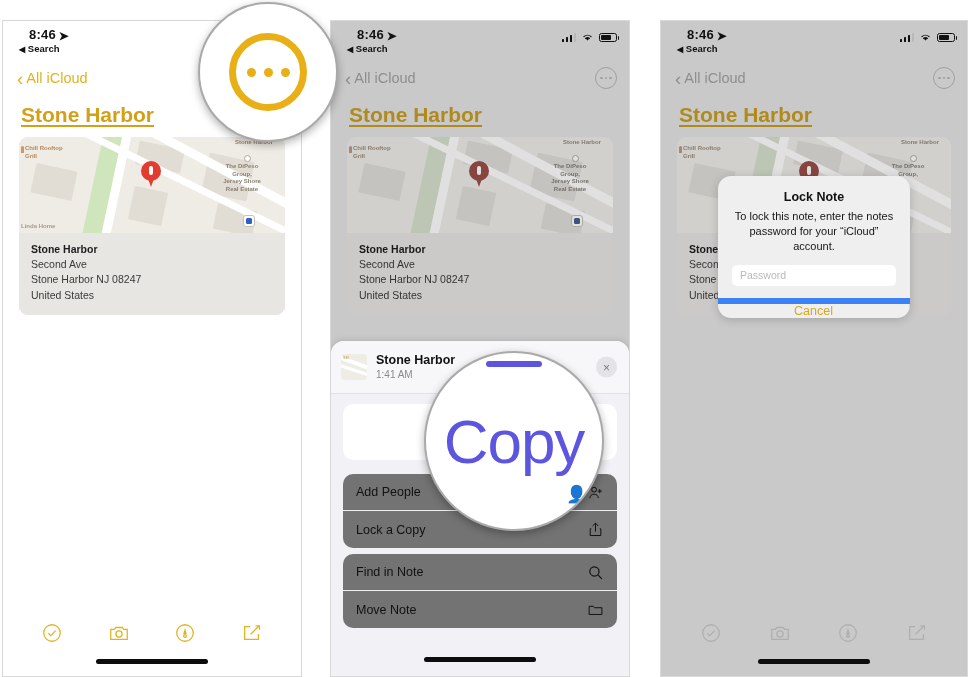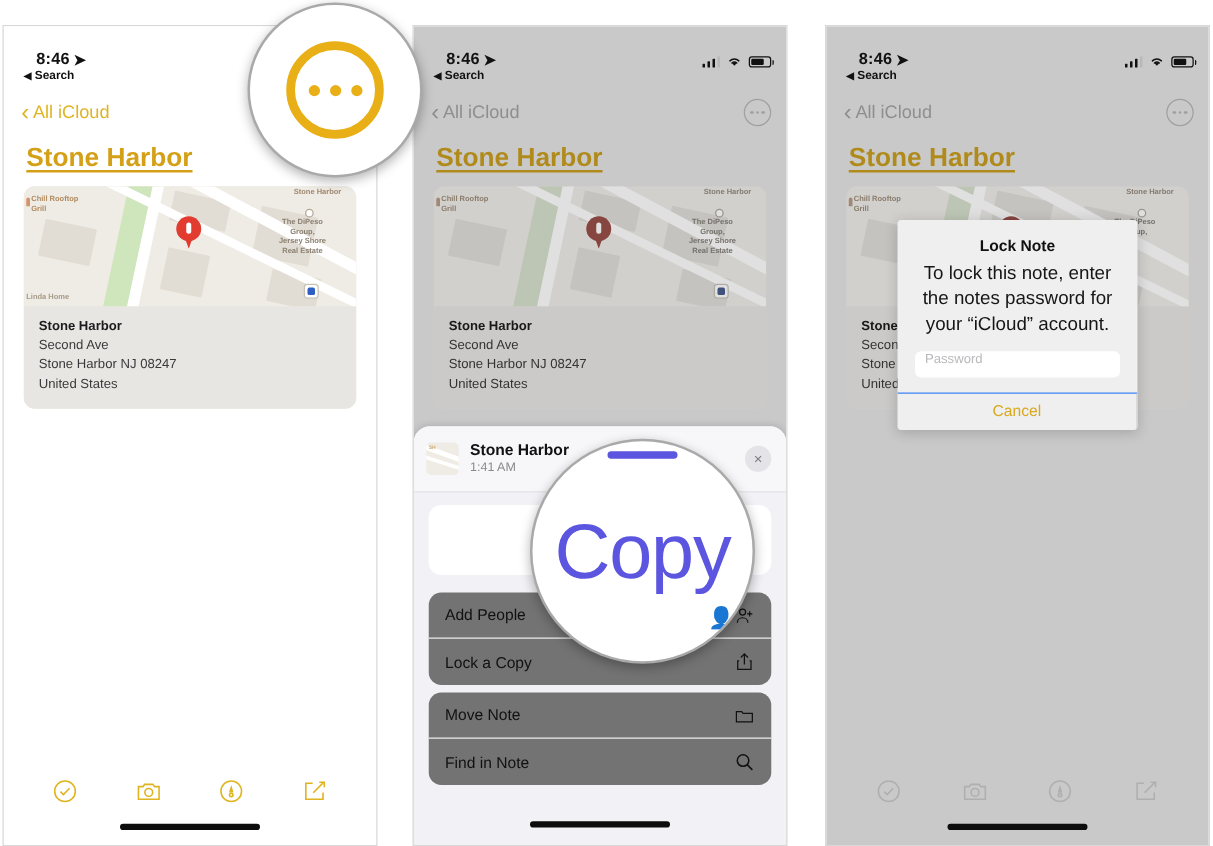--- a/index.html
+++ b/index.html
@@ -20,21 +20,21 @@
   }
   #phone1 { left: 2px;   width: 300px; }
   #phone2 { left: 330px; width: 300px; }
   #phone3 { left: 660px; width: 308px; }
 
   .screen { position: absolute; inset: 0; background: #fff; overflow: hidden; }
   .screen.dimmed { background: #c9c9c9; }
 
   
   .statusbar {
-    position: relative; height: 40px; padding: 6px 14px 0 14px; margin-top: 12px;
+    position: relative; height: 40px; padding: 6px 14px 0 14px;
   }
   .sb-time {
     font-size: 13px; font-weight: bold; color: #111;
     letter-spacing: .2px; margin-left: 12px;
   }
   .sb-loc { display:inline-block; transform: translateY(1px); margin-left:3px; font-size:12px; }
   .sb-search {
     font-size: 9.5px; font-weight: bold; color: #111;
     margin-top: 1px; margin-left: 2px;
   }
@@ -222,33 +222,33 @@
     position:absolute; top:8px; left:50%; transform:translateX(-50%);
     width:56px;height:6px;border-radius:3px;background:#5b55e0;
   }
   .mag-peep{
     position:absolute; right:14px; bottom:24px; font-size:17px;
   }
 
   
   .alert{
     position:absolute; left:50%; transform:translateX(-50%); top:155px;
-    width:192px; border-radius:3px; overflow:hidden;
+    width:192px; border-radius:13px; overflow:hidden;
     background:#efefef;
     box-shadow:0 2px 10px rgba(0,0,0,.18);
   }
   .alert-body{ padding:14px 14px 12px 14px; text-align:center; }
   .alert-t{ font-size:12.5px;font-weight:bold;color:#111;margin-bottom:5px; }
-  .alert-m{ font-size:15px;color:#161616;line-height:1.35; }
+  .alert-m{ font-size:11px;color:#161616;line-height:1.35; }
   .pw-field{
     margin-top:11px;background:#fff;border-radius:5px;height:21px;
-    display:flex;padding:0 8px;
+    display:flex;align-items:center;padding:0 8px;
   }
   .pw-field span{font-size:10.5px;color:#b9b9bd;}
-  .alert-btns{ display:flex; border-top:1px solid #3b82f6; }
+  .alert-btns{ display:flex; border-top:6px solid #3b82f6;flex-direction:column; }
   .alert-btns div{
     flex:1;height:29px;display:flex;align-items:center;justify-content:center;
     font-size:12.5px;color:#d9a81d;
   }
   .alert-btns div:first-child{border-right:1px solid #d3d3d5;}
 </style>
 </head>
 <body>
 
 <div class="stage">
@@ -441,33 +441,33 @@
                   <path d="M12 3v12"></path>
                   <path d="M8 7l4-4 4 4"></path>
                   <path d="M6 11H4.5v9.5h15V11H18"></path>
                 </svg>
             </span>
           </div>
         </div>
 
         <div class="list">
           <div class="row">
-            <span class="rl">Move Note</span>
-            <span class="ri">
-              <svg width="17" height="17" viewBox="0 0 24 24" fill="none" stroke="#111" stroke-width="1.4">
-                  <path d="M3 7.5h6l1.6 2H21v9.5H3z"></path>
-                </svg>
-            </span>
-          </div>
-          <div class="row">
             <span class="rl">Find in Note</span>
             <span class="ri">
               <svg width="17" height="17" viewBox="0 0 24 24" fill="none" stroke="#111" stroke-width="1.7">
                   <circle cx="10.5" cy="10.5" r="6.5"></circle>
                   <path d="M15.4 15.4L21 21"></path>
+                </svg>
+            </span>
+          </div>
+          <div class="row">
+            <span class="rl">Move Note</span>
+            <span class="ri">
+              <svg width="17" height="17" viewBox="0 0 24 24" fill="none" stroke="#111" stroke-width="1.4">
+                  <path d="M3 7.5h6l1.6 2H21v9.5H3z"></path>
                 </svg>
             </span>
           </div>
         </div>
 
         <div class="homebar"></div>
       </div>
     </div>
   </div>
 

